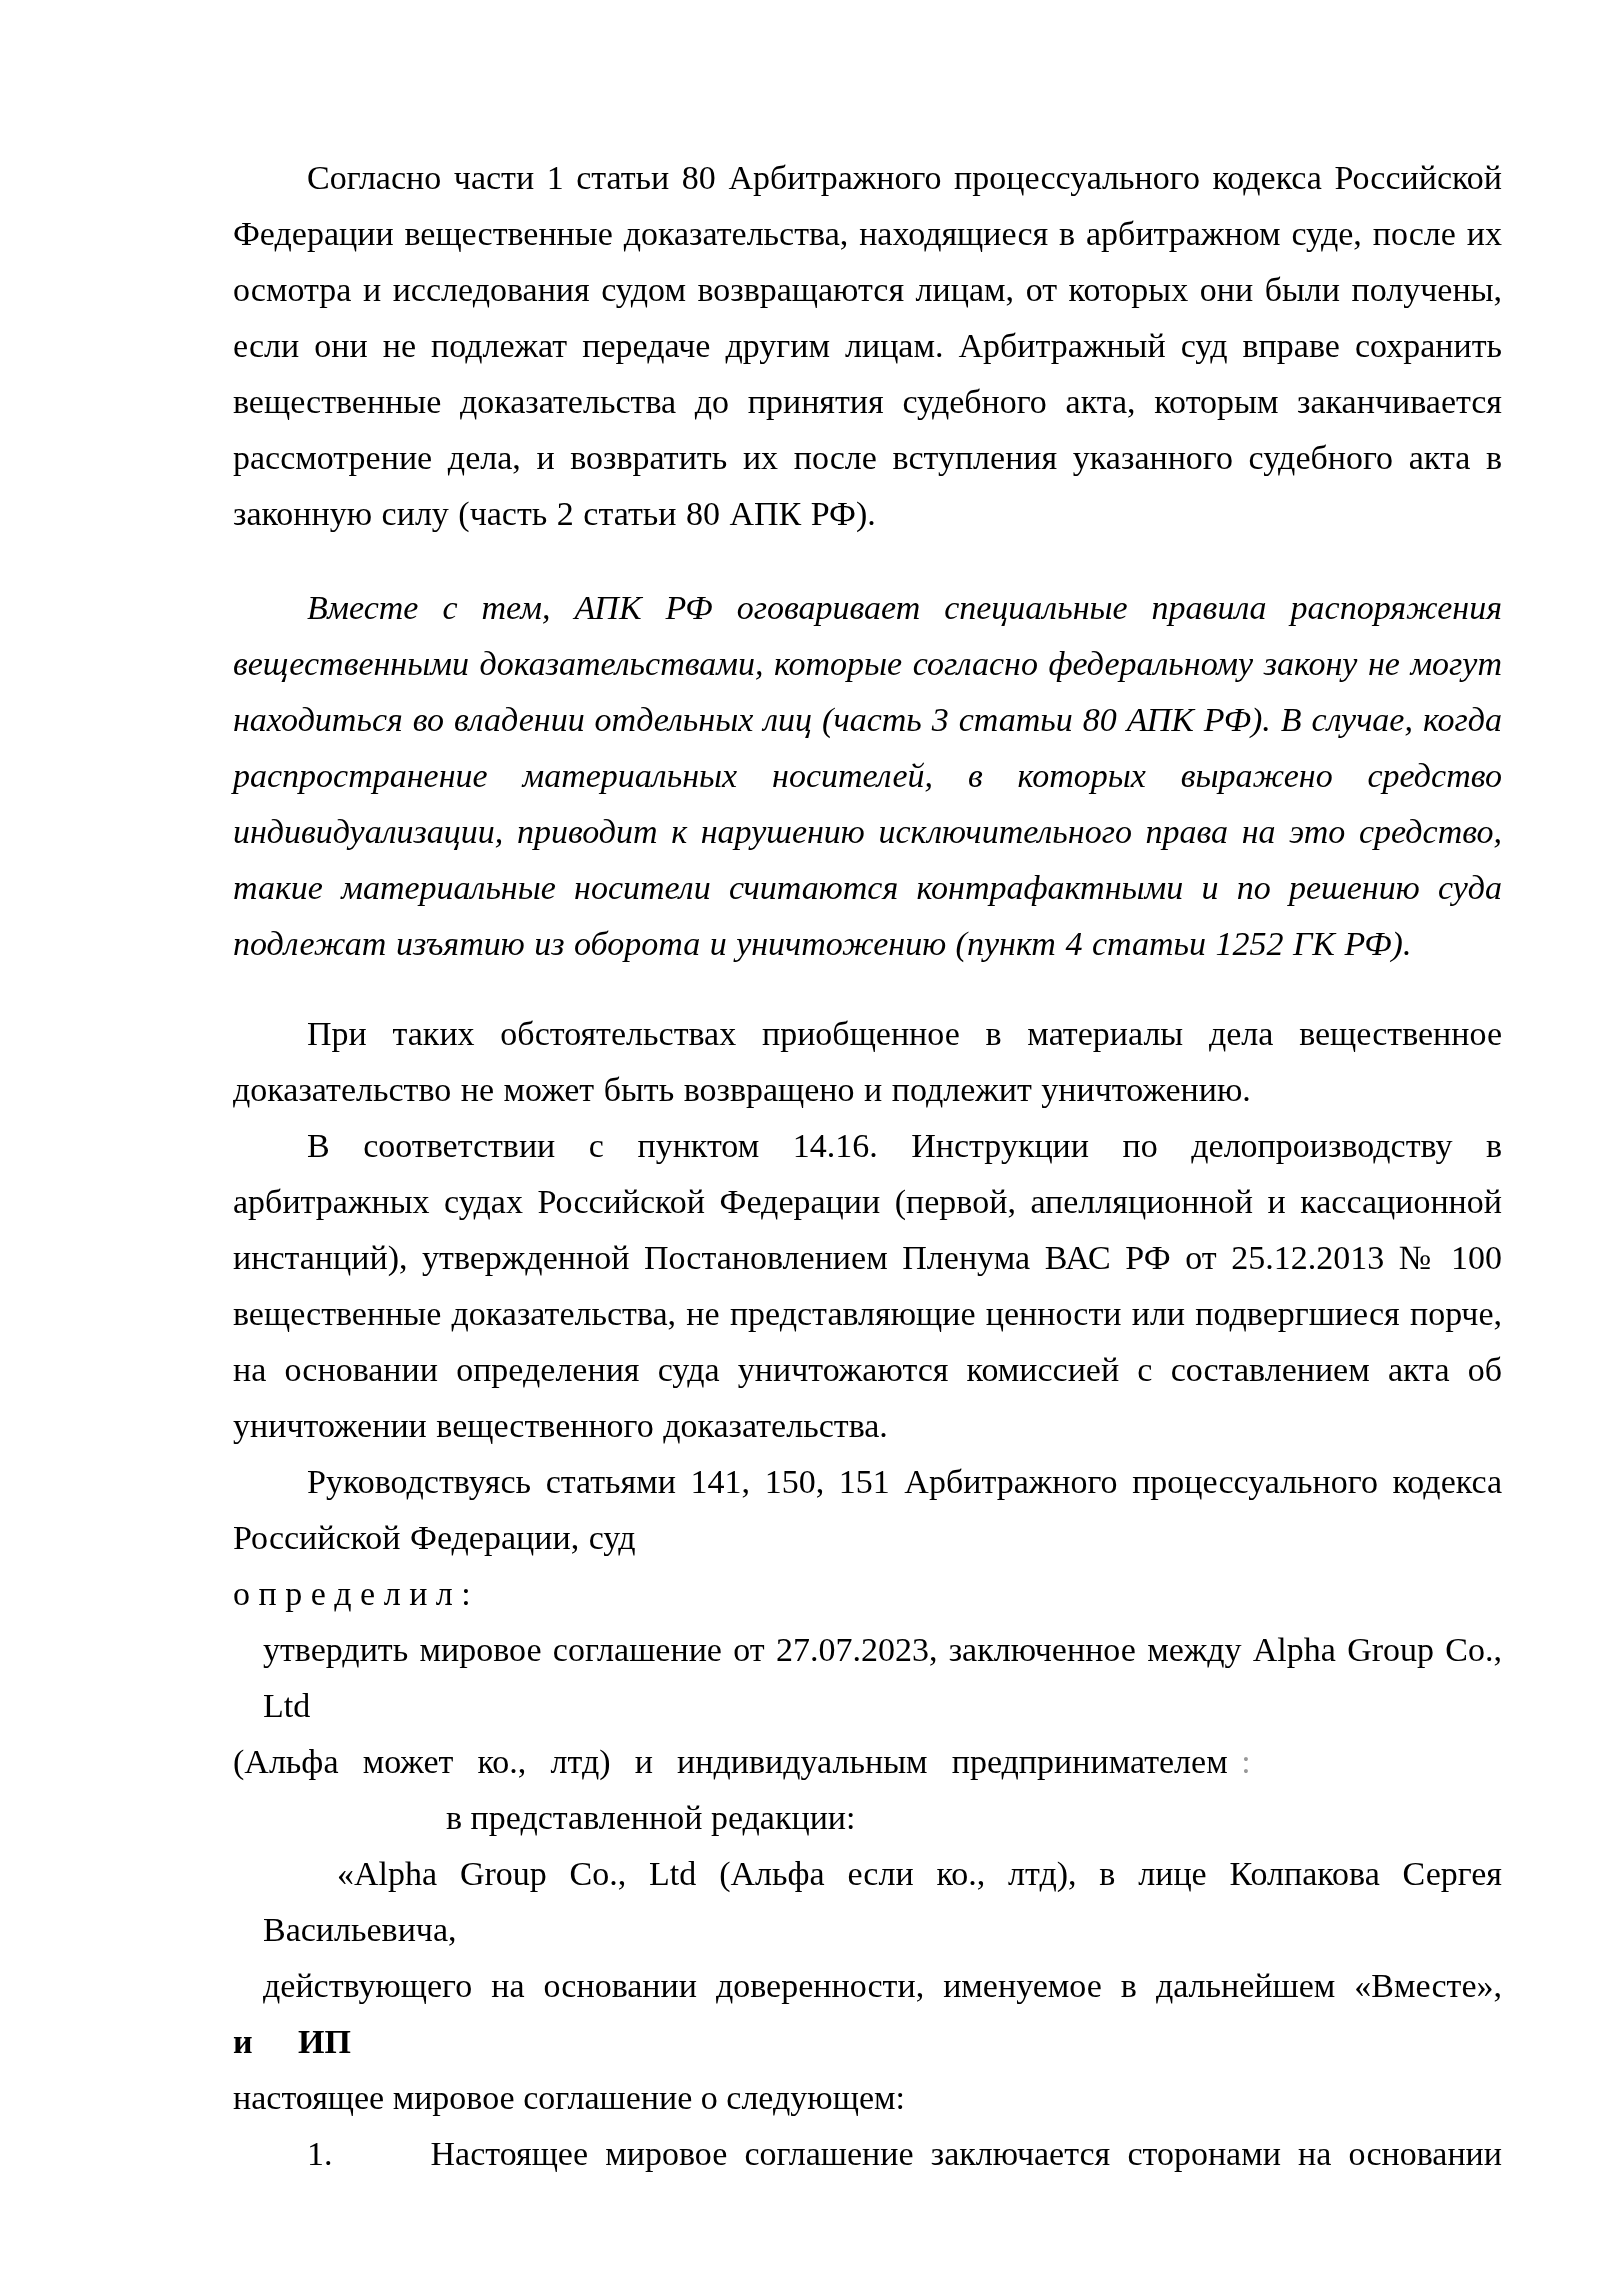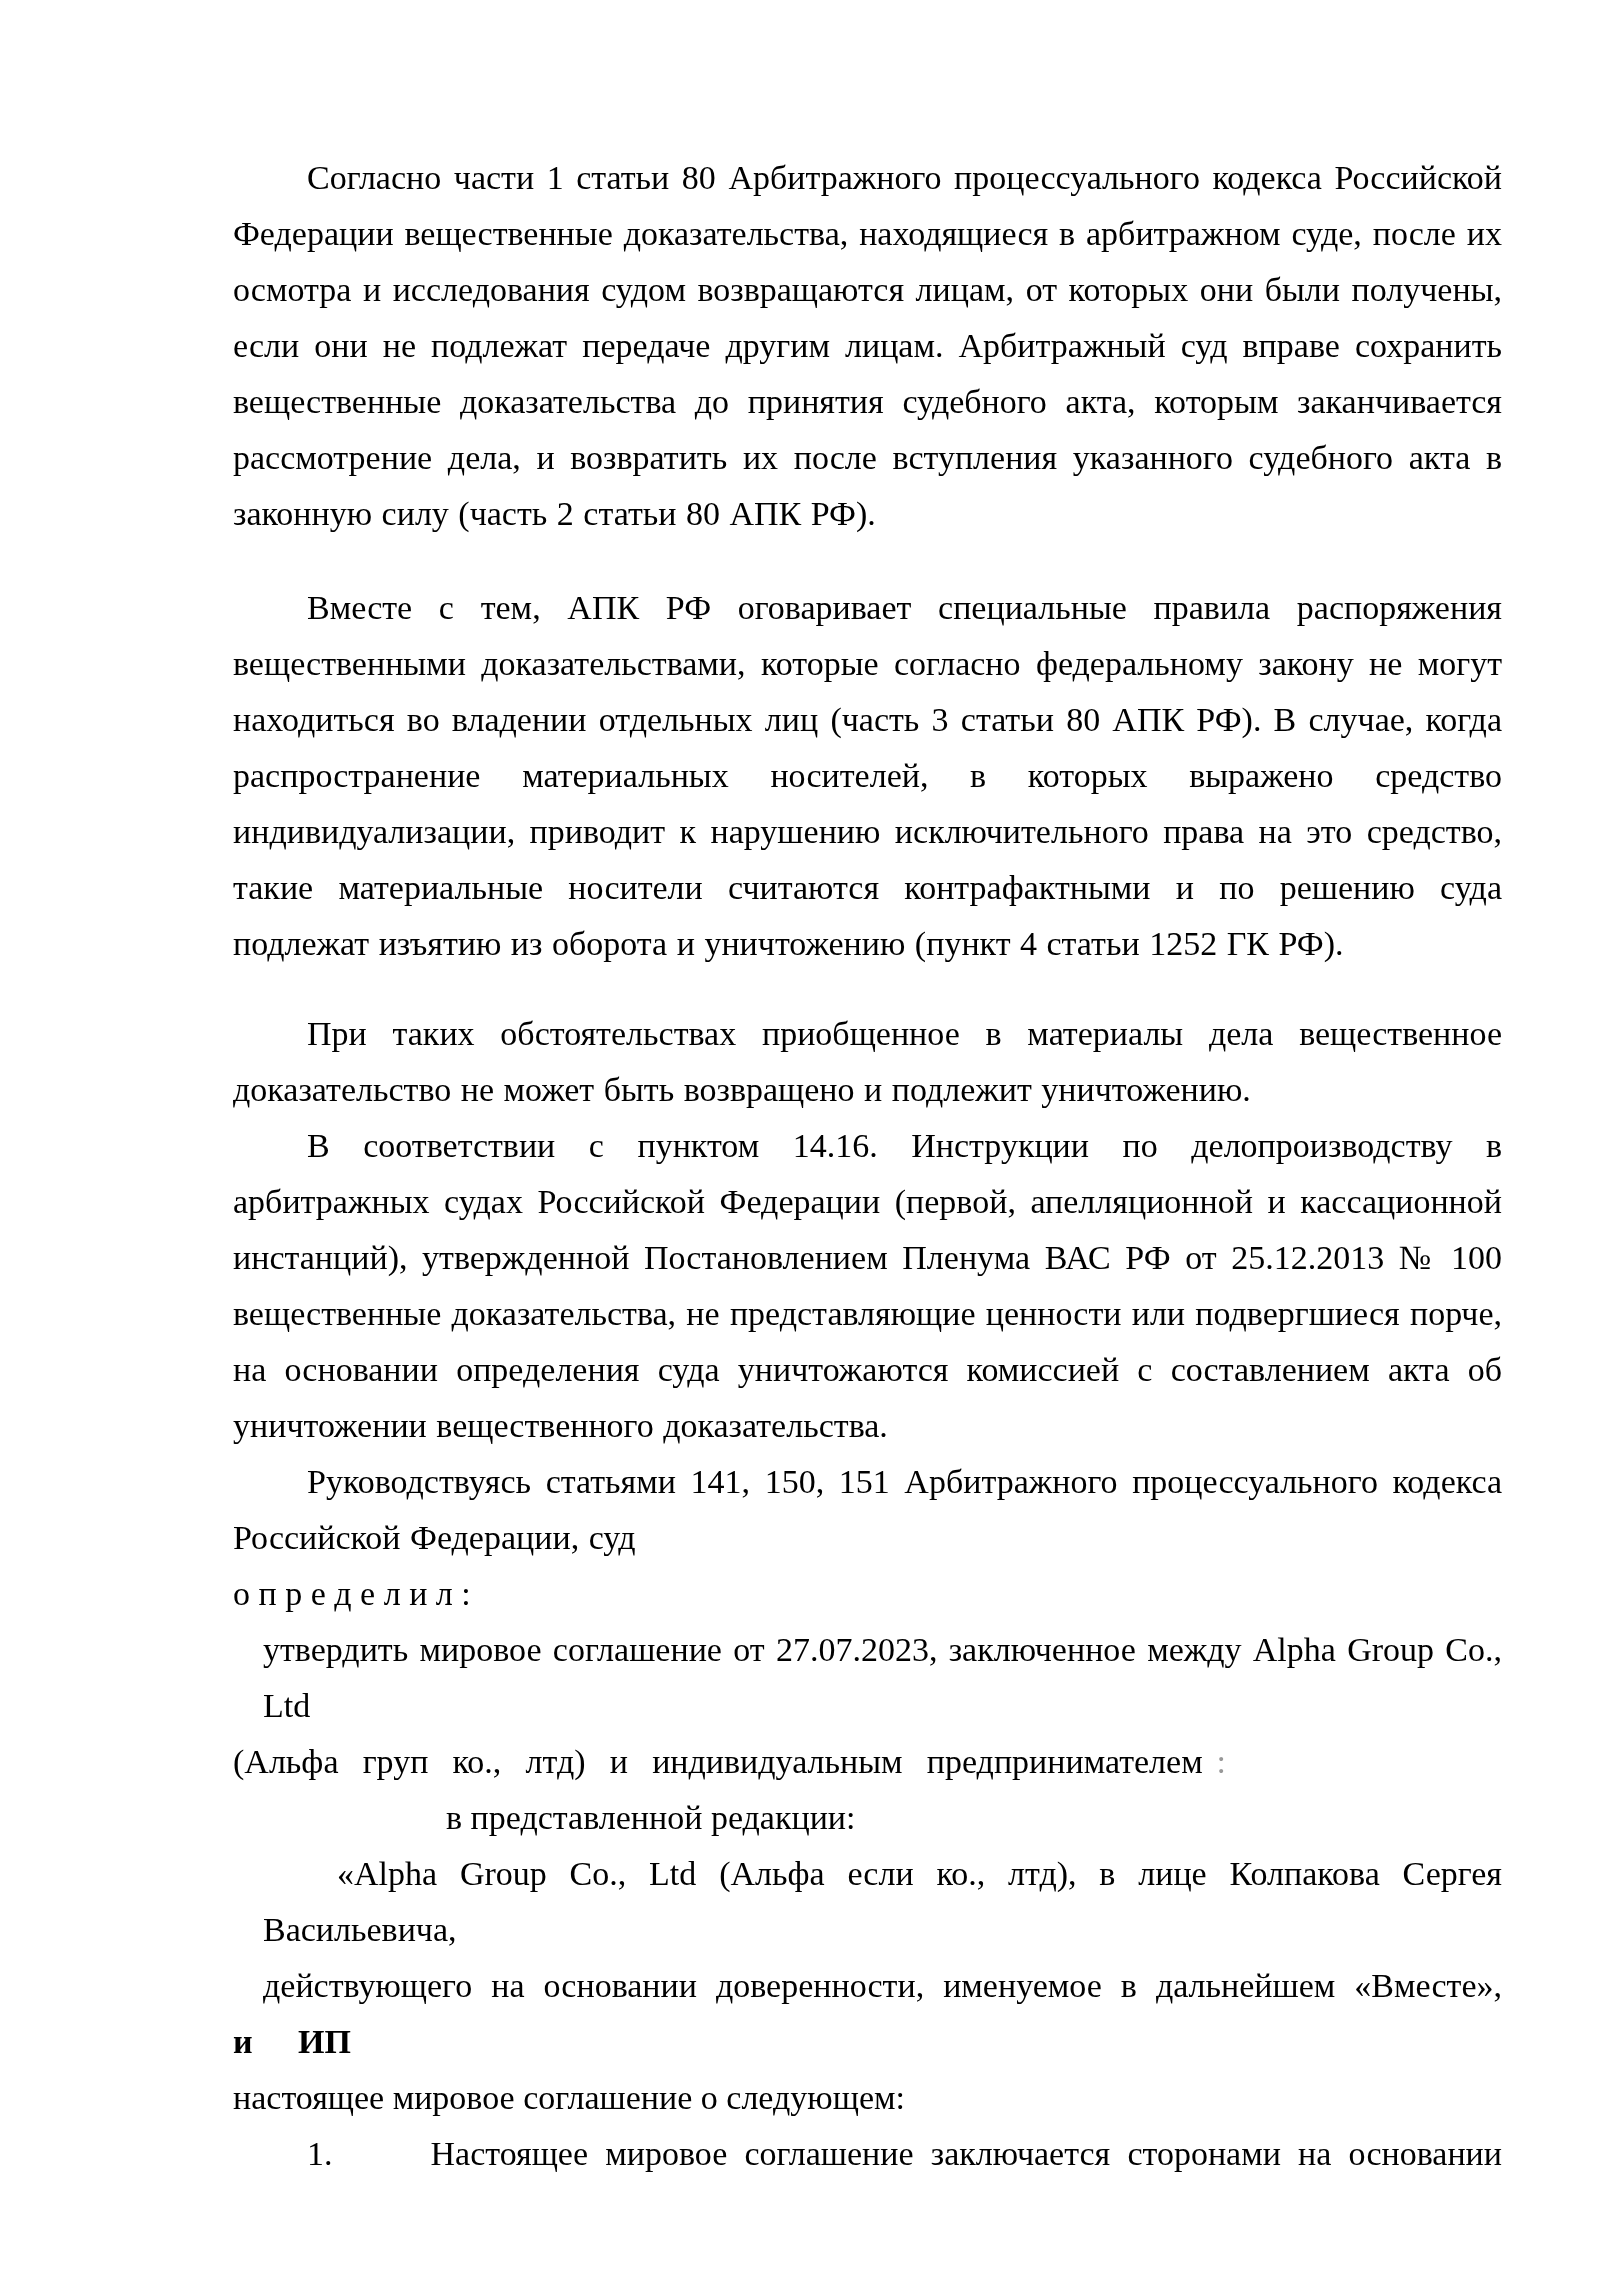--- a/index.html
+++ b/index.html
@@ -19,21 +19,21 @@
     font-size: 34px;
     line-height: 56px;
     overflow: hidden;
   }
   .para {
     margin: 0;
     text-align: justify;
     text-indent: 74px;
     word-spacing: 1px;
   }
-  .mt-afterlaw { margin-top: 38px; }   
+  .mt-afterlaw { margin-top: 38px; font-style: italic; }   
   .mt-afterlaw2 { margin-top: 34px; }
   .mt-small { margin-top: 13.7px; }
   .ruling-word {
     margin: 0;
     text-indent: 0;
   }
   .block { margin: 0; }
   .line { text-align: left; text-indent: 0; }
   .jline {                               
     text-align: justify;
@@ -78,21 +78,21 @@
 
   <p class="para">В соответствии с пунктом 14.16. Инструкции по делопроизводству в арбитражных судах Российской Федерации (первой, апелляционной и кассационной инстанций), утвержденной Постановлением Пленума ВАС РФ от 25.12.2013 № 100  вещественные доказательства, не представляющие ценности или подвергшиеся порче, на основании определения суда уничтожаются комиссией с составлением акта об уничтожении вещественного доказательства.</p>
 
   <p class="para">Руководствуясь статьями 141, 150, 151 Арбитражного процессуального кодекса Российской Федерации, суд</p>
 
   <p class="ruling-word">о п р е д е л и л :</p>
 
   <div class="block mt-small">
     <div class="jline">утвердить мировое соглашение от 27.07.2023, заключенное между Alpha Group Co., Ltd</div>
     <div class="line wide-words">
-      <span>(Альфа груп ко., лтд) и индивидуальным предпринимателем</span><span class="redaction-mark">:</span>
+      <span>(Альфа может ко., лтд) и индивидуальным предпринимателем</span><span class="redaction-mark">:</span>
     </div>
     <div class="line indent-deep">в представленной редакции:</div>
   </div>
 
   <div class="block">
     <div class="jline first-indent">«Alpha Group Co., Ltd (Альфа если ко., лтд), в лице Колпакова Сергея Васильевича,</div>
     <div class="jline">действующего на основании доверенности, именуемое в дальнейшем «Вместе»,</div>
     <div class="gapline">
       <span class="left">и ИП</span>
       <span class="gap"></span>

